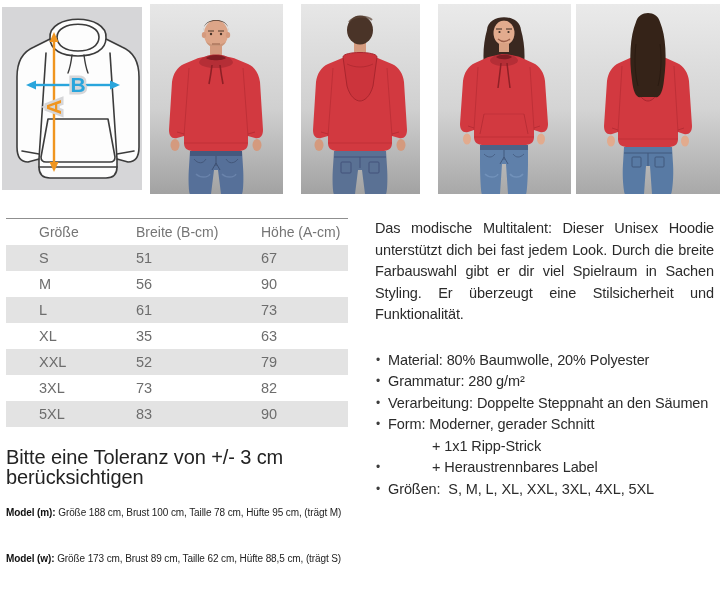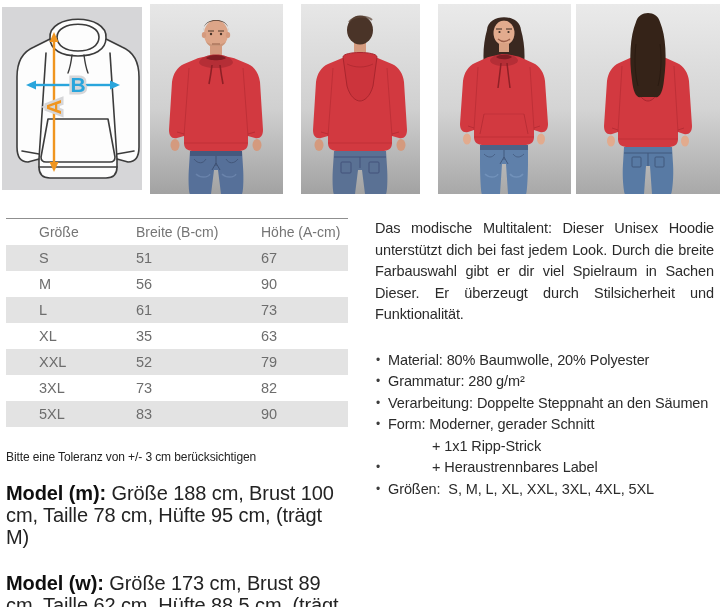--- a/index.html
+++ b/index.html
@@ -20,22 +20,22 @@
   .left-col{width:342px;margin-right:27px;flex-shrink:0}
   .right-col{width:339px}
 
   table{border-collapse:collapse;width:342px;border-top:1px solid #8f8f8f}
   th{font-weight:normal;color:#757575;text-align:left;font-size:14px;height:26px;padding:0}
   td{color:#6d6d6d;font-size:14.5px;height:26px;padding:0}
   th:first-child,td:first-child{padding-left:33px;width:97px}
   th:nth-child(2),td:nth-child(2){width:125px}
   tbody tr:nth-child(odd){background:#e3e3e3}
 
-  .tolerance{margin:20px 0 0;font-size:12px;line-height:20px;color:#232323;letter-spacing:-0.1px}
-  .model-note{margin:15px 0 0;font-size:20px;line-height:22px;color:#232323;letter-spacing:-0.1px}
+  .tolerance{margin:20px 0 0;font-size:20px;line-height:20px;color:#232323;letter-spacing:-0.1px}
+  .model-note{margin:15px 0 0;font-size:10px;line-height:22px;color:#232323;letter-spacing:-0.1px}
   .model-note.w{margin-top:24px}
   .model-note b{color:#0f0f0f}
 
   .intro{margin:0;font-size:14.5px;line-height:21.5px;text-align:justify;letter-spacing:-0.1px;color:#2b2b2b}
   .features{list-style:none;margin:24px 0 16px;padding:0;font-size:14.5px;line-height:21.5px;color:#2b2b2b;letter-spacing:-0.1px}
   .features li{position:relative;padding-left:13px}
   .features li::before{content:"\2022";position:absolute;left:1px;top:0;font-size:12px;color:#3c3c3c;line-height:21.5px}
   .features span{white-space:pre-wrap}
   .features .sub{padding-left:44px;white-space:pre-wrap}
 </style>
@@ -260,21 +260,21 @@
       </table>
 
       <p class="tolerance">Bitte eine Toleranz von +/- 3 cm berücksichtigen</p>
 
       <p class="model-note"><b>Model (m):</b> <span>Größe 188 cm, Brust 100 cm, Taille 78 cm, Hüfte 95 cm, (trägt M)</span></p>
 
       <p class="model-note w"><b>Model (w):</b> <span>Größe 173 cm, Brust 89 cm, Taille 62 cm, Hüfte 88,5 cm, (trägt S)</span></p>
     </div>
 
     <div class="right-col">
-      <p class="intro">Das modische Multitalent: Dieser Unisex Hoodie unterstützt dich bei fast jedem Look. Durch die breite Farbauswahl gibt er dir viel Spielraum in Sachen Dieser. Er überzeugt durch Stilsicherheit und Funktionalität.</p>
+      <p class="intro">Das modische Multitalent: Dieser Unisex Hoodie unterstützt dich bei fast jedem Look. Durch die breite Farbauswahl gibt er dir viel Spielraum in Sachen Styling. Er überzeugt eine Stilsicherheit und Funktionalität.</p>
       <ul class="features">
         <li><span>Material: 80% Baumwolle, 20% Polyester</span></li>
         <li><span>Grammatur: 280 g/m²</span></li>
         <li><span>Verarbeitung: Doppelte Steppnaht an den Säumen</span></li>
         <li><span>Form: Moderner, gerader Schnitt</span>
           <div class="sub">+ 1x1 Ripp-Strick</div>
         </li>
         <li>
           <div class="sub">+ Heraustrennbares Label</div>
         </li>

